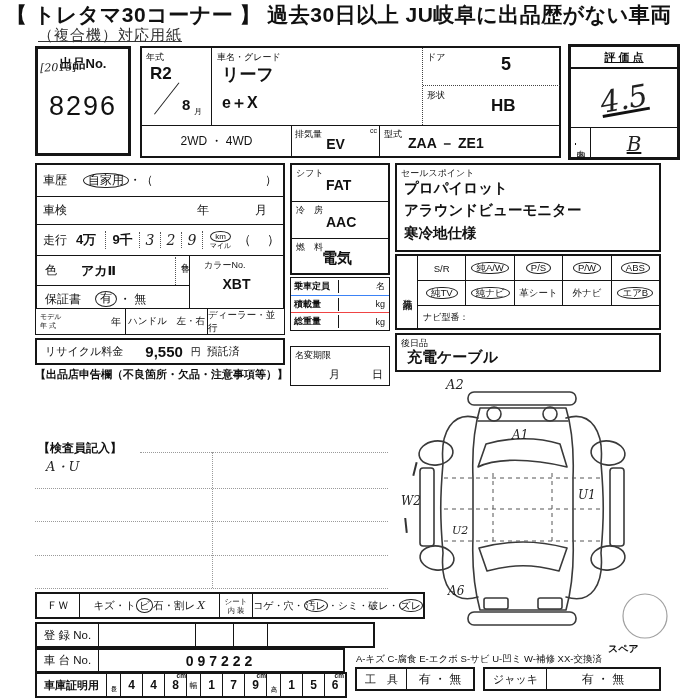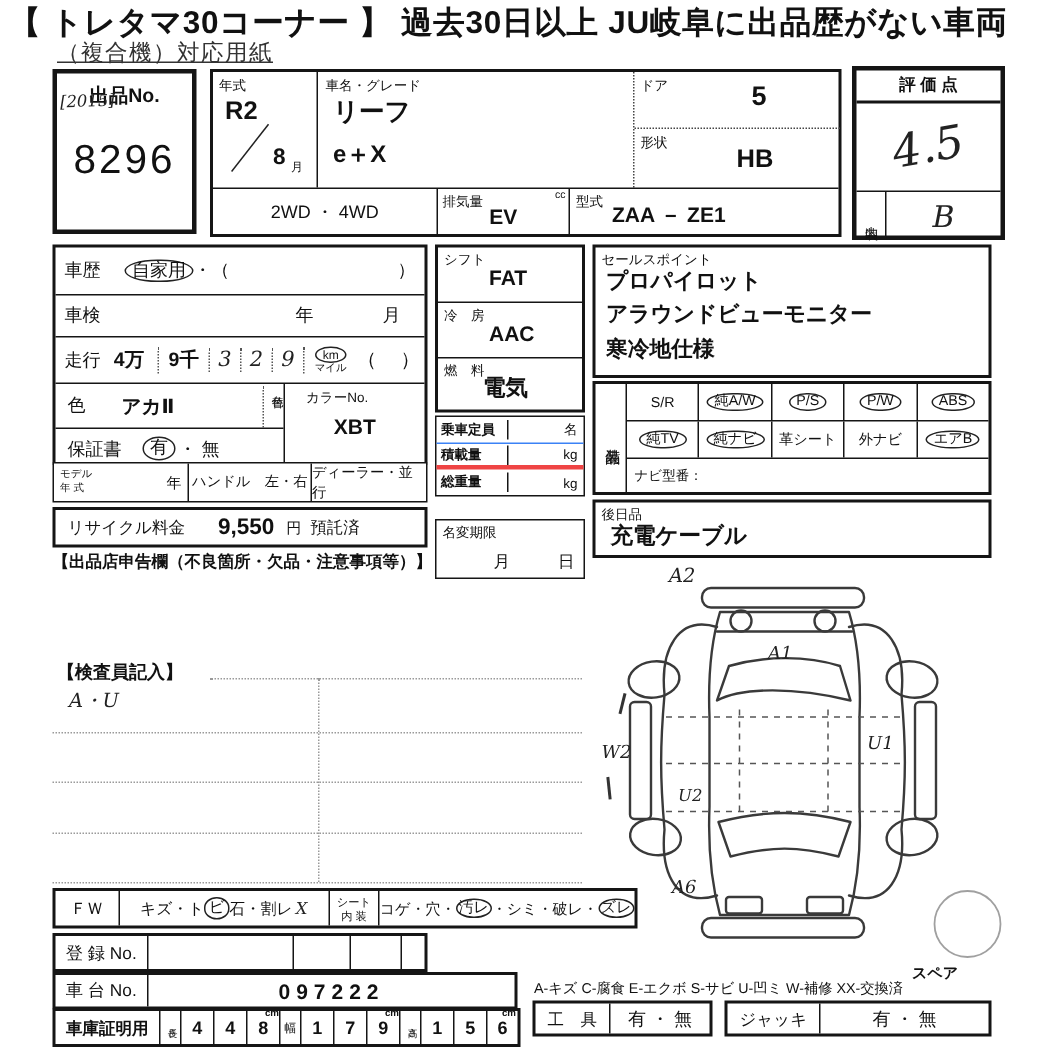--- a/index.html
+++ b/index.html
@@ -73,21 +73,21 @@
         <span style="font-size:14px;font-weight:bold;margin-top:6px;">EV</span>
         <span class="abs" style="right:2px;top:1px;font-size:7px;">cc</span>
       </div>
       <div class="cell" style="flex:1;position:relative;justify-content:flex-start;">
         <span class="abs lbl" style="left:4px;top:2px;">型式</span>
         <span style="font-size:14px;font-weight:bold;margin-left:28px;margin-top:6px;">ZAA － ZE1</span>
       </div>
     </div>
   </div>
 
-  <div class="bx b3" style="left:568px;top:44px;width:102px;height:116px;">
+  <div class="bx b3" style="left:568px;top:44px;width:112px;height:116px;text-decoration:underline;">
     <div style="height:20px;border-bottom:2px solid #151515;text-align:center;font-size:11px;font-weight:bold;line-height:20px;">評 価 点</div>
     <div style="height:58px;display:flex;align-items:center;justify-content:center;">
       <span class="hw" style="font-size:30px;transform:rotate(-10deg);">4.5</span>
     </div>
     <div style="height:32px;border-top:1.5px solid #151515;display:flex;">
       <div class="vtext" style="width:19px;border-right:1.5px solid #151515;font-size:9px;display:flex;align-items:center;justify-content:center;">内装</div>
       <div style="flex:1;display:flex;align-items:center;justify-content:center;">
         <span class="hw" style="font-size:20px;">B</span>
       </div>
     </div>
@@ -154,21 +154,21 @@
       <span class="abs lbl" style="left:4px;top:2px;">燃　料</span>
       <span class="abs" style="left:30px;top:10px;font-size:15px;font-weight:bold;">電気</span>
     </div>
   </div>
 
   <div class="bx b1" style="left:290px;top:277px;width:100px;height:54px;">
     <div class="row" style="height:18px;border-bottom:1px solid #3b82f6;">
       <span style="font-size:9px;font-weight:bold;width:48px;padding-left:3px;border-right:1px solid #151515;box-sizing:border-box;">乗車定員</span>
       <span style="font-size:9px;margin-left:auto;margin-right:4px;">名</span>
     </div>
-    <div class="row" style="height:17px;border-bottom:3px solid #ef4444;">
+    <div class="row" style="height:17px;border-bottom:1px solid #ef4444;">
       <span style="font-size:9px;font-weight:bold;width:48px;padding-left:3px;border-right:1px solid #151515;box-sizing:border-box;">積載量</span>
       <span style="font-size:9px;margin-left:auto;margin-right:4px;">kg</span>
     </div>
     <div class="row" style="height:17px;">
       <span style="font-size:9px;font-weight:bold;width:48px;padding-left:3px;border-right:1px solid #151515;box-sizing:border-box;">総重量</span>
       <span style="font-size:9px;margin-left:auto;margin-right:4px;">kg</span>
     </div>
   </div>
 
   <div class="bx b1" style="left:290px;top:346px;width:100px;height:40px;">
@@ -328,21 +328,21 @@
       <span>内 装</span>
     </div>
     <div class="cell" style="flex:1;font-size:10px;white-space:nowrap;">
       <span>コゲ・穴・</span>
         <span class="hand-oval" style="padding:0 1px;">汚レ</span>
         <span>・シミ・破レ・</span>
         <span class="hand-oval" style="padding:0 1px;">ズレ</span>
     </div>
   </div>
 
-  <div class="bx" style="left:35px;top:622px;width:250px;height:26px;display:flex;">
+  <div class="bx" style="left:35px;top:622px;width:340px;height:26px;display:flex;">
     <div class="cell" style="width:62px;border-right:1.5px solid #151515;font-size:11.5px;">登 録 No.</div>
     <div style="flex:1;position:relative;">
       <span class="abs" style="left:96px;top:0;height:100%;border-left:1.5px solid #151515;"></span>
       <span class="abs" style="left:134px;top:0;height:100%;border-left:1.5px solid #151515;"></span>
       <span class="abs" style="left:168px;top:0;height:100%;border-left:1.5px solid #151515;"></span>
     </div>
   </div>
 
   <div class="bx" style="left:35px;top:648px;width:310px;height:25px;display:flex;">
     <div class="cell" style="width:62px;border-right:1.5px solid #151515;font-size:11.5px;">車 台 No.</div>

